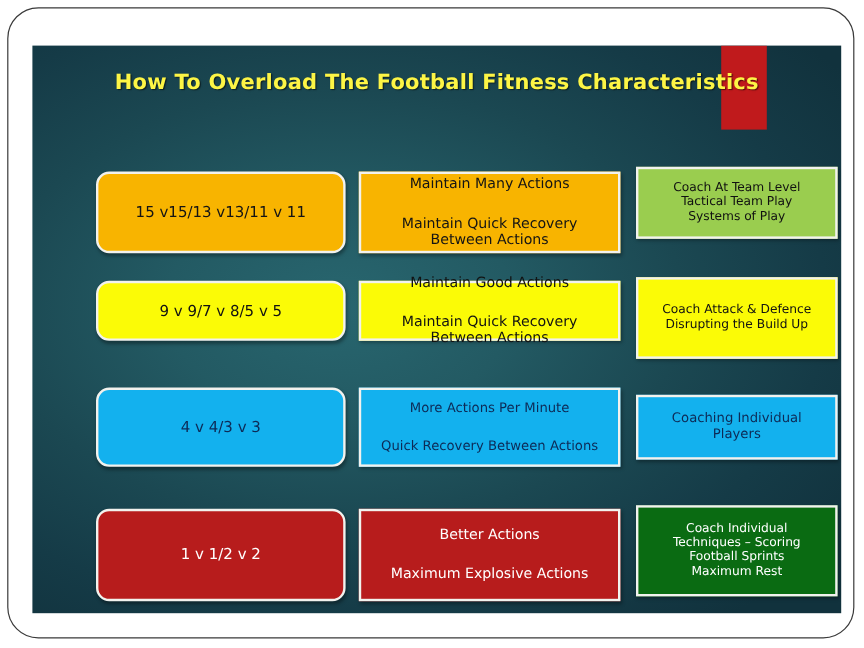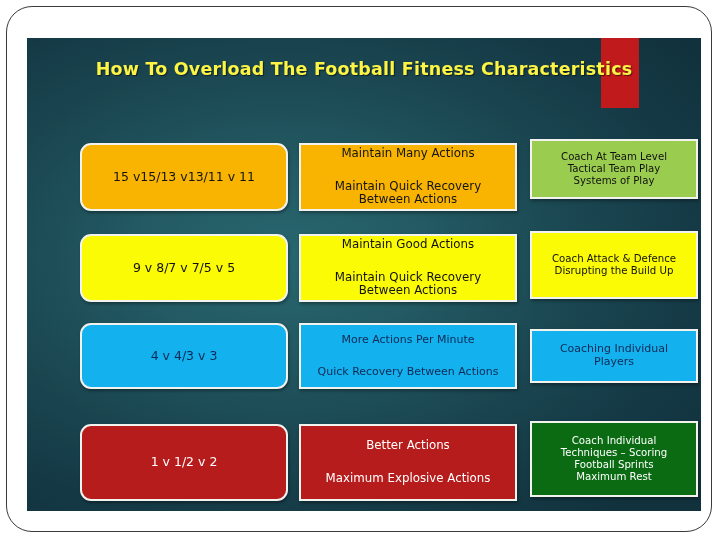--- a/index.html
+++ b/index.html
@@ -93,21 +93,21 @@
     margin-top: 19px;
   }
 
   
   .col-left   { left: 53px;  width: 208px; border-radius: 11px; }
   .col-mid    { left: 272px; width: 218px; }
   .col-right  { left: 503px; width: 168px; }
 
   
   .row-1 { top: 105px; height: 68px; }
-  .row-2 { top: 196px; height: 68px; }
+  .row-2 { top: 196px; height: 50px; }
   .row-3 { top: 285px; height: 66px; }
   .row-4 { top: 386px; height: 77px; }
 
   
   .col-right.row-1 { top: 101px; height: 60px; }
   .col-right.row-2 { top: 193px; height: 68px; }
   .col-right.row-3 { top: 291px; height: 54px; }
   .col-right.row-4 { top: 383px; height: 76px; }
 
   
@@ -146,21 +146,21 @@
       <span class="line">Between Actions</span>
     </div>
 
     <div class="cell col-right row-1 t-green fs-11">
       <span class="line">Coach At Team Level</span>
       <span class="line">Tactical Team Play</span>
       <span class="line">Systems of Play</span>
     </div>
 
     <div class="cell col-left row-2 t-yellow fs-14">
-      <span class="line">9 v 8/7 v 7/5 v 5</span>
+      <span class="line">9 v 9/7 v 8/5 v 5</span>
     </div>
 
     <div class="cell col-mid row-2 t-yellow fs-13">
       <span class="line">Maintain Good Actions</span>
       <span class="line gap">Maintain Quick Recovery</span>
       <span class="line">Between Actions</span>
     </div>
 
     <div class="cell col-right row-2 t-yellow fs-11">
       <span class="line">Coach Attack &amp; Defence</span>

